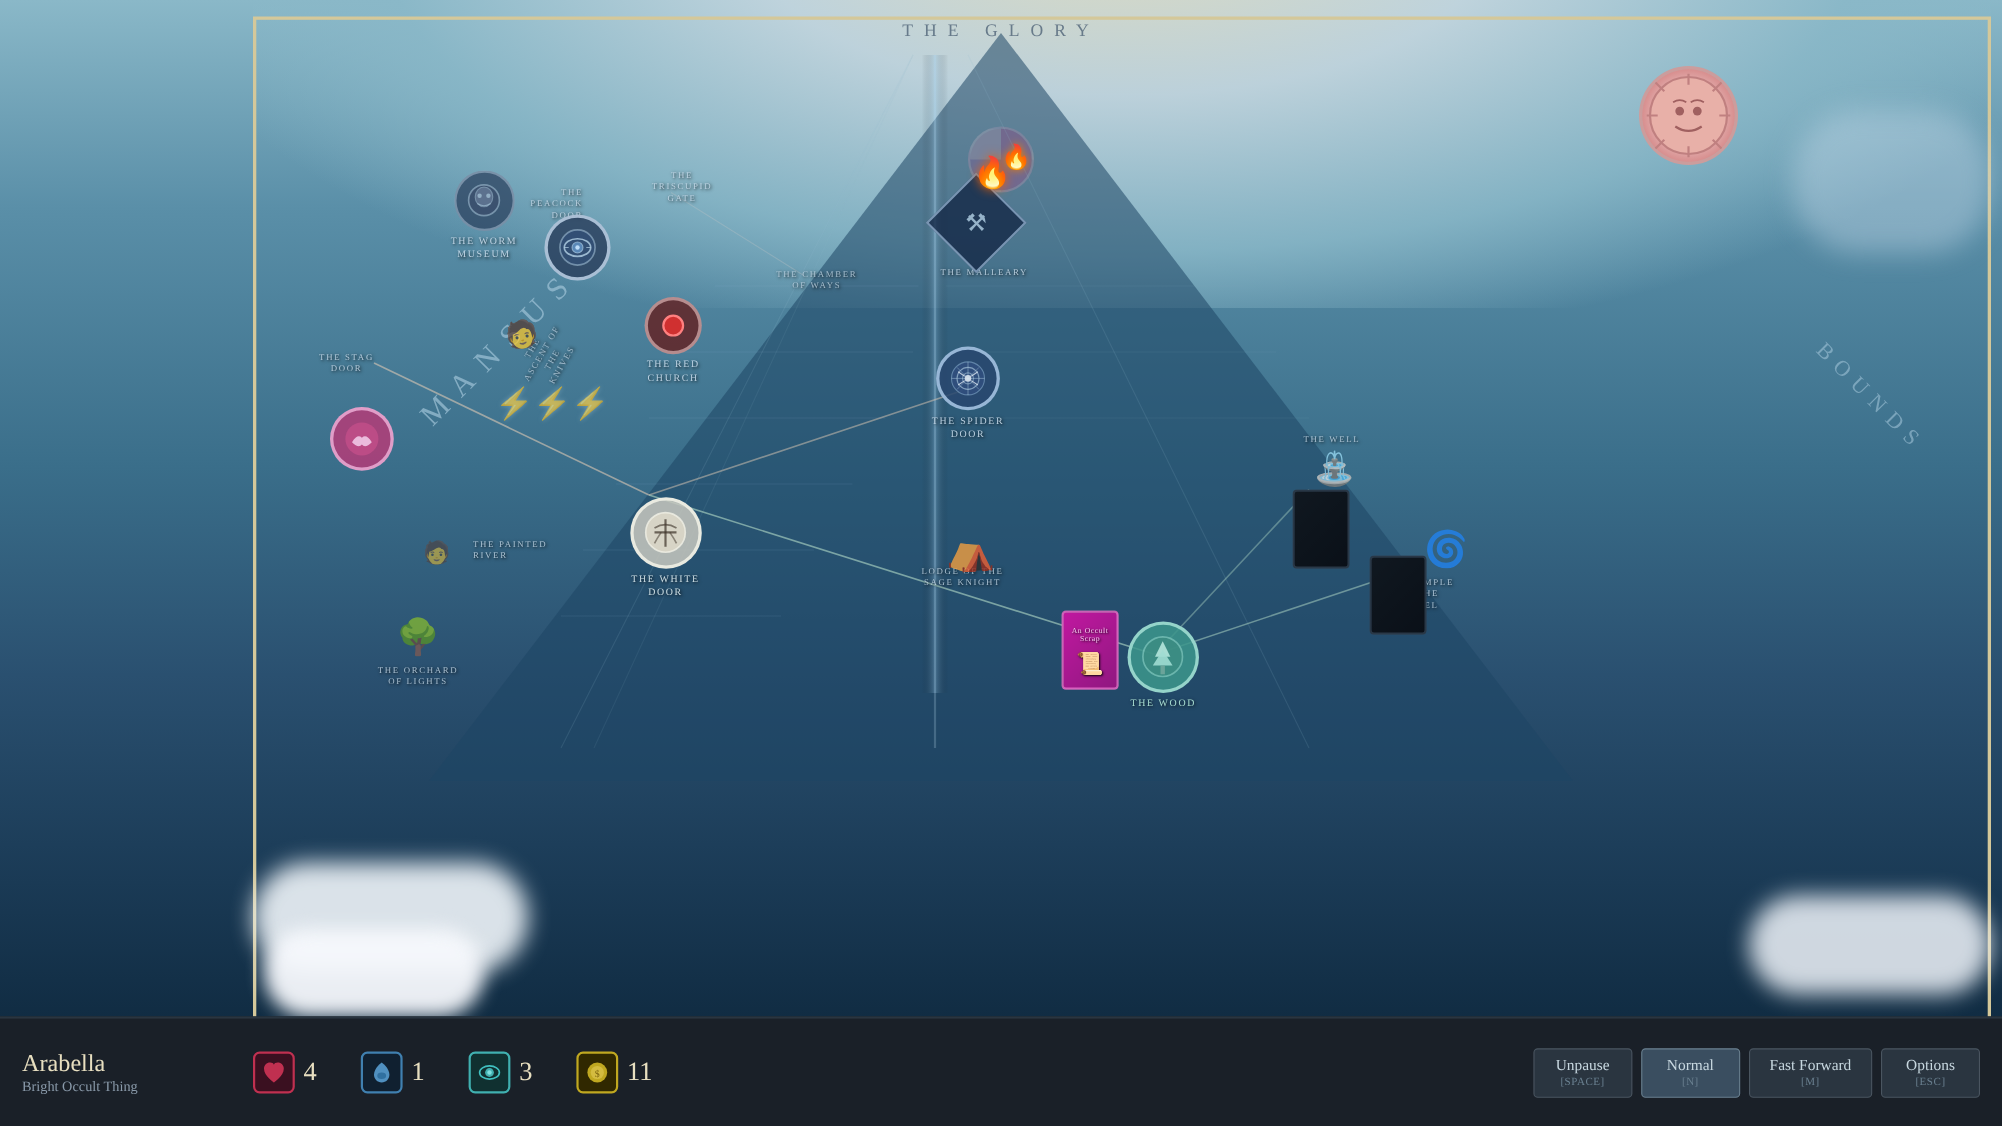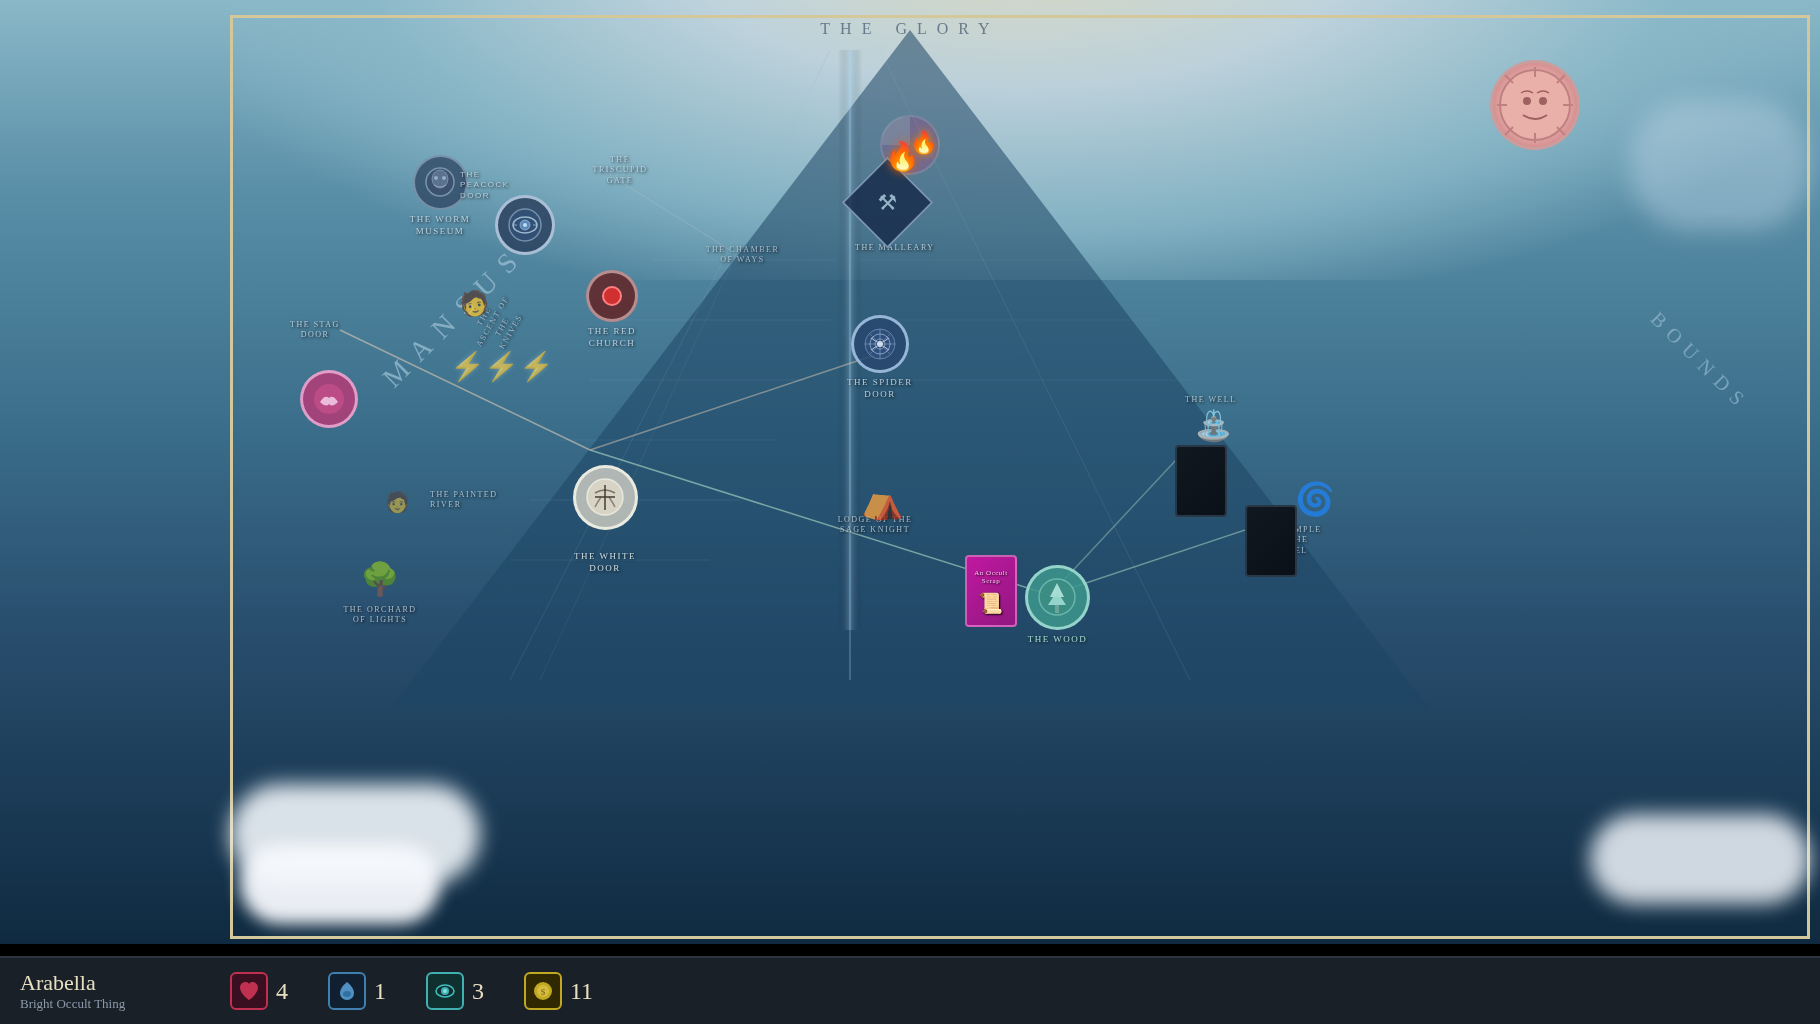--- a/index.html
+++ b/index.html
@@ -132,21 +132,21 @@
       height: 100%;
       pointer-events: none;
     }
 
     
     #bottom-hud {
       position: absolute;
       bottom: 0;
       left: 0;
       right: 0;
-      height: 68px;
+      height: 100px;
       background: #1a2028;
       border-top: 2px solid #2a3540;
       display: flex;
       align-items: center;
       padding: 0 20px;
     }
 
     #player-info {
       display: flex;
       flex-direction: column;
@@ -372,21 +372,21 @@
         <circle cx="17" cy="17" r="14" fill="rgba(60,80,110,0.8)" stroke="rgba(160,190,210,0.6)" stroke-width="1.5"></circle>
         <ellipse cx="17" cy="14" rx="8" ry="9" fill="rgba(140,160,190,0.4)" stroke="rgba(160,190,210,0.5)" stroke-width="1"></ellipse>
         <circle cx="13" cy="13" r="2" fill="rgba(160,190,210,0.8)"></circle>
         <circle cx="21" cy="13" r="2" fill="rgba(160,190,210,0.8)"></circle>
         <path d="M 11 20 Q 17 24 23 20" stroke="rgba(160,190,210,0.7)" stroke-width="1" fill="none"></path>
       </svg>
     </div>
     <div class="node-label">THE WORM MUSEUM</div>
   </div>
 
-  <div style="position:absolute;top:170px;left:460px;color:rgba(200,220,235,0.85);font-size:8px;letter-spacing:1.5px;text-transform:uppercase;font-family:Liberation Sans, sans-serif;text-align:left;text-shadow:1px 1px 3px rgba(0,0,0,0.9);max-width:70px;line-height:1.3;">
+  <div style="position:absolute;top:170px;left:460px;color:rgba(200,220,235,0.85);font-size:8px;letter-spacing:1.5px;text-transform:uppercase;font-family:Liberation Serif, serif;text-align:right;text-shadow:1px 1px 3px rgba(0,0,0,0.9);max-width:70px;line-height:1.3;">
     THE PEACOCK DOOR
   </div>
 
   <div class="location-node" style="position:absolute;top:195px;left:495px;">
     <div style="width:60px;height:60px;border-radius:50%;background:rgba(40,60,90,0.8);border:3px solid rgba(200,220,240,0.8);display:flex;align-items:center;justify-content:center;">
       <svg width="40" height="40" viewBox="0 0 40 40">
         <circle cx="20" cy="20" r="16" fill="rgba(50,80,120,0.7)" stroke="rgba(180,210,230,0.5)" stroke-width="1.5"></circle>
 
         <ellipse cx="20" cy="20" rx="12" ry="8" fill="none" stroke="rgba(180,210,230,0.8)" stroke-width="1.5"></ellipse>
         <circle cx="20" cy="20" r="5" fill="rgba(100,150,200,0.8)" stroke="rgba(180,210,230,0.6)" stroke-width="1"></circle>
@@ -459,21 +459,21 @@
 
         <line x1="16" y1="17" x2="10" y2="13" stroke="rgba(220,230,240,0.8)" stroke-width="1"></line>
         <line x1="22" y1="17" x2="28" y2="13" stroke="rgba(220,230,240,0.8)" stroke-width="1"></line>
         <line x1="16" y1="21" x2="10" y2="25" stroke="rgba(220,230,240,0.8)" stroke-width="1"></line>
         <line x1="22" y1="21" x2="28" y2="25" stroke="rgba(220,230,240,0.8)" stroke-width="1"></line>
       </svg>
     </div>
     <div class="node-label">THE SPIDER DOOR</div>
   </div>
 
-  <div class="location-node" style="position:absolute;top:465px;left:565px;gap:17px;">
+  <div class="location-node" style="position:absolute;top:452px;left:565px;">
     <div style="width:65px;height:65px;border-radius:50%;background:rgba(200,200,190,0.85);border:3px solid rgba(240,240,230,0.9);display:flex;align-items:center;justify-content:center;">
       <svg width="45" height="45" viewBox="0 0 45 45">
         <circle cx="22" cy="22" r="18" fill="rgba(220,215,200,0.9)" stroke="rgba(240,240,230,0.8)" stroke-width="1.5"></circle>
 
         <line x1="22" y1="10" x2="22" y2="35" stroke="rgba(60,50,40,0.7)" stroke-width="2"></line>
         <line x1="12" y1="22" x2="32" y2="22" stroke="rgba(60,50,40,0.7)" stroke-width="2"></line>
         <path d="M 12 18 Q 22 12 32 18" stroke="rgba(60,50,40,0.6)" stroke-width="1.5" fill="none"></path>
 
         <path d="M 18 22 Q 14 28 12 32" stroke="rgba(60,50,40,0.5)" stroke-width="1.5" fill="none"></path>
         <path d="M 26 22 Q 30 28 32 32" stroke="rgba(60,50,40,0.5)" stroke-width="1.5" fill="none"></path>
@@ -582,14 +582,32 @@
           <circle cx="12" cy="12" r="9" fill="#c0a820"></circle>
           <circle cx="12" cy="12" r="6" fill="#d4bc40"></circle>
           <text x="12" y="16" text-anchor="middle" font-size="9" fill="#806810">$</text>
         </svg>
       </div>
       <div class="stat-value">11</div>
     </div>
 
   </div>
 
+  <div id="buttons-area">
+    <button class="hud-button">
+      <span>Unpause</span>
+      <span class="btn-sub">[SPACE]</span>
+    </button>
+    <button class="hud-button active">
+      <span>Normal</span>
+      <span class="btn-sub">[N]</span>
+    </button>
+    <button class="hud-button">
+      <span>Fast Forward</span>
+      <span class="btn-sub">[M]</span>
+    </button>
+    <button class="hud-button">
+      <span>Options</span>
+      <span class="btn-sub">[ESC]</span>
+    </button>
+  </div>
 
 </div>
 
 </body></html>

